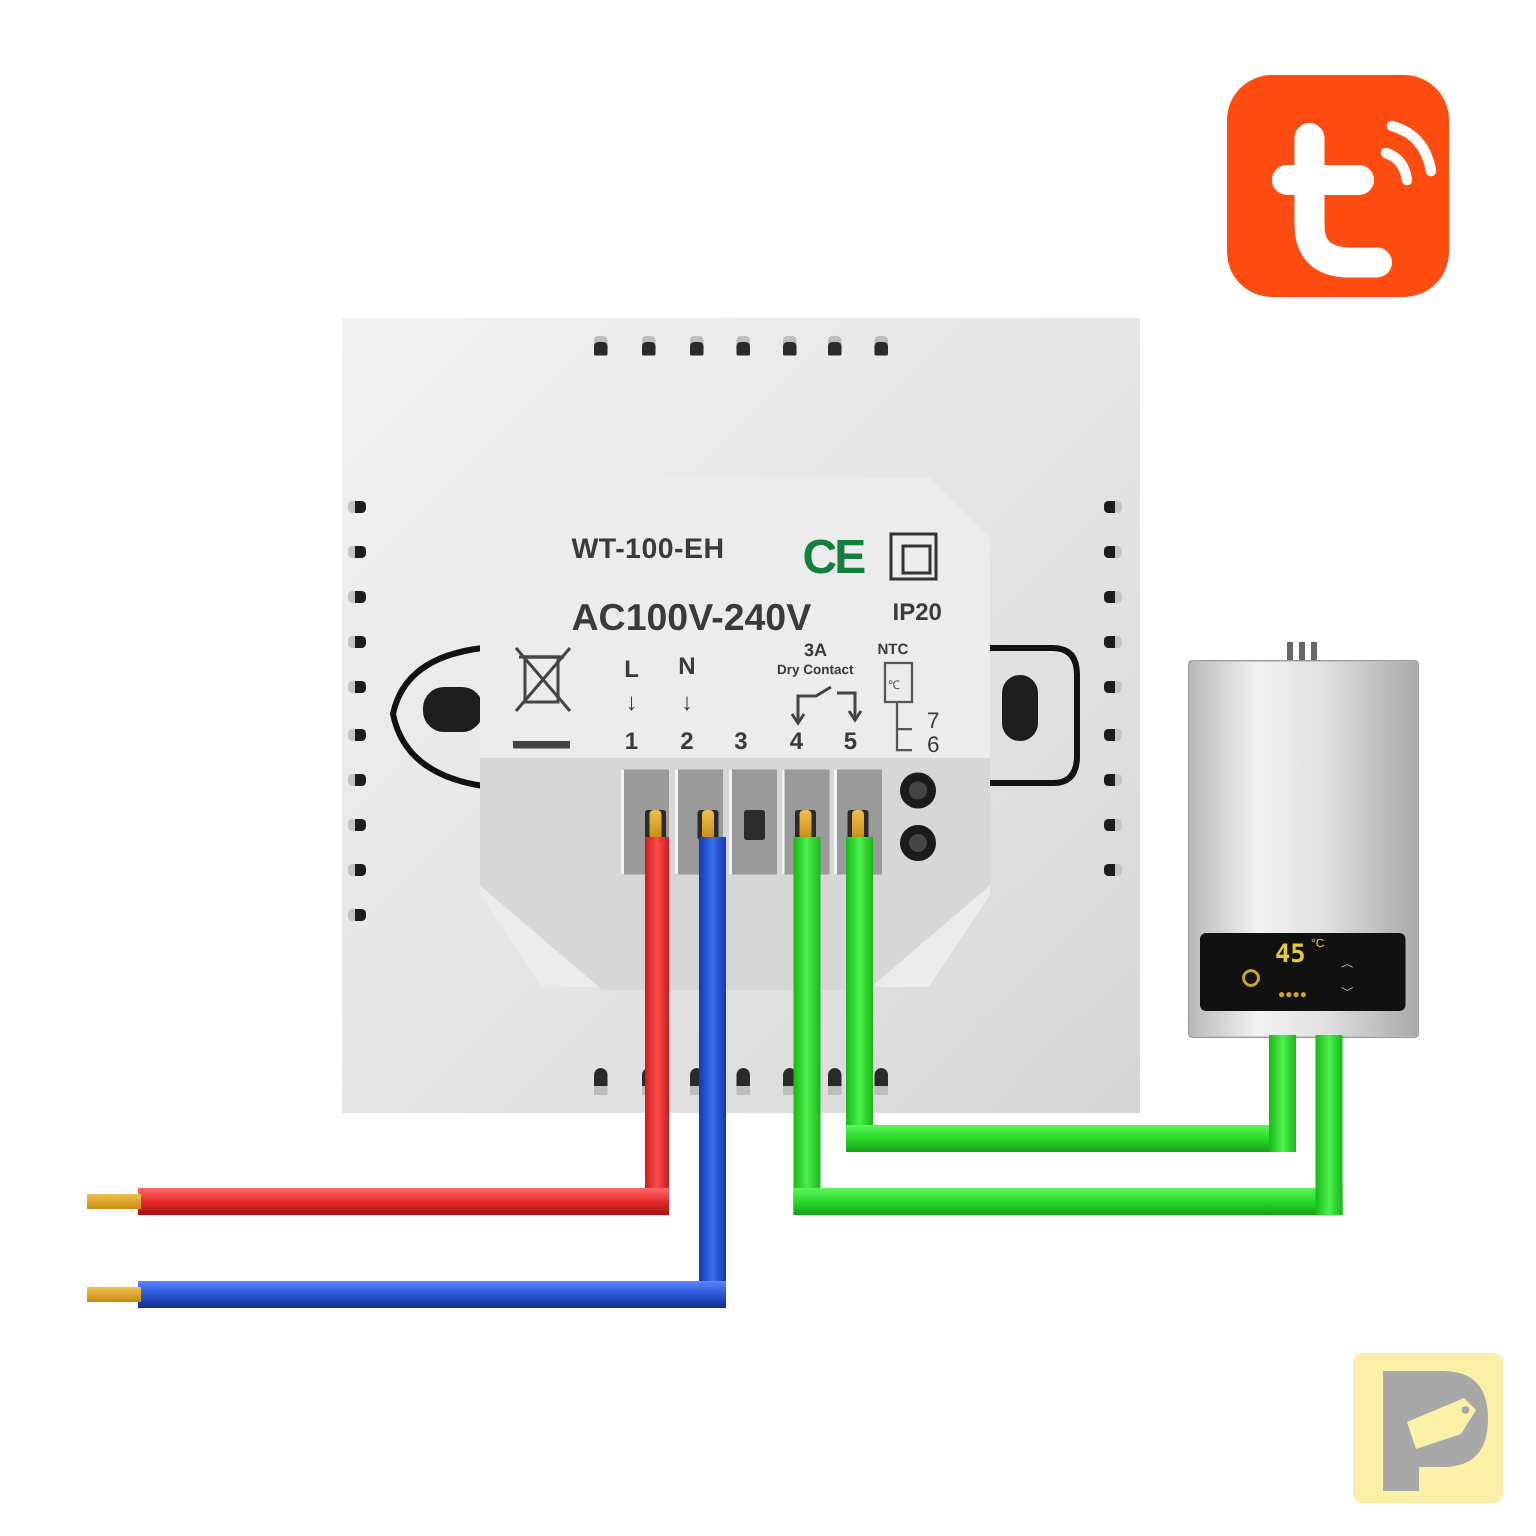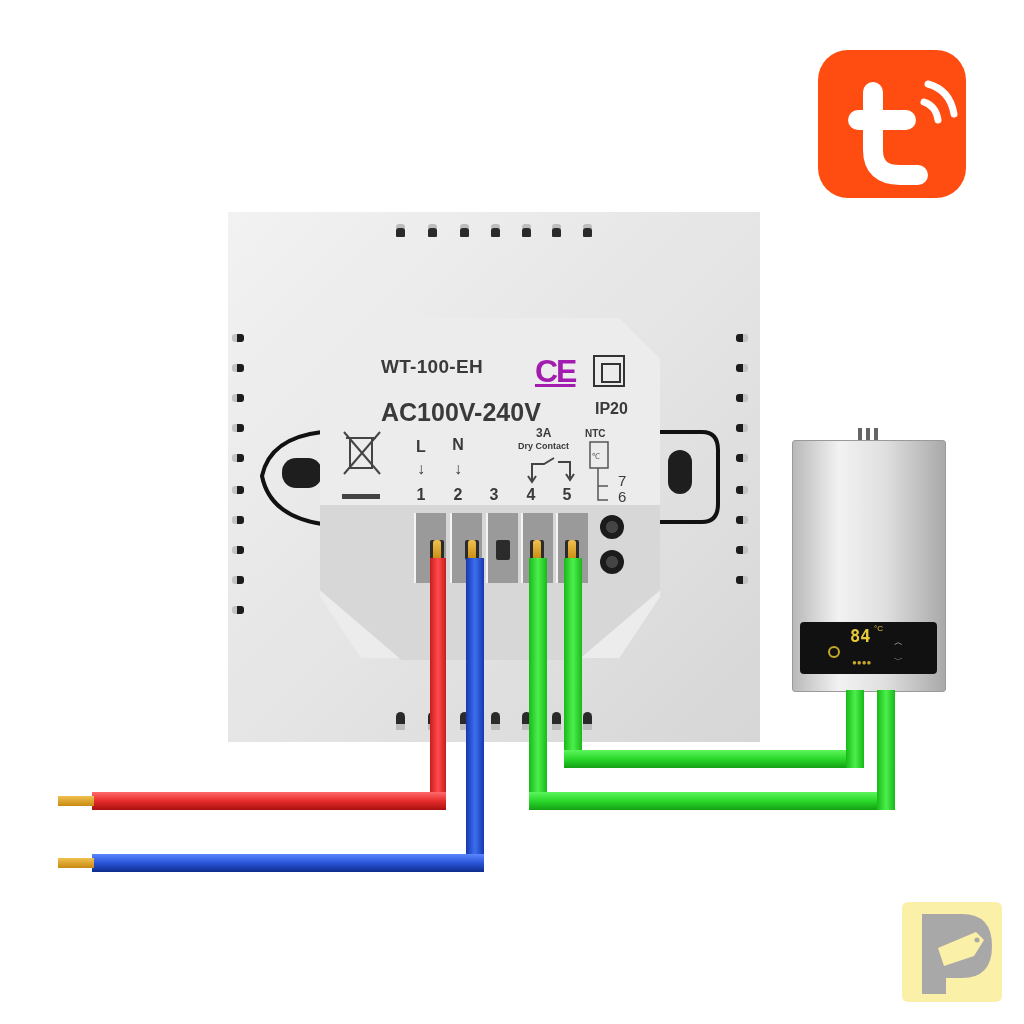--- a/index.html
+++ b/index.html
@@ -14,21 +14,21 @@
   .vent-side.r{background:linear-gradient(90deg,#1c1c1c 0 60%,#c4c4c4 60%);}
   .vent-bot{width:9px;height:12px;background:#2a2a2a;border-radius:5px 5px 0 0;box-shadow:0 6px 0 #bdbdbd;}
   
   .module{left:320px;top:318px;width:340px;height:340px;background:#ececec;
     clip-path:polygon(12% 0,88% 0,100% 12%,100% 82%,88% 100%,12% 100%,0 82%,0 12%);}
   .module-lower{left:320px;top:505px;width:340px;height:155px;background:#d7d7d7;
     clip-path:polygon(0 0,100% 0,100% 55%,76% 100%,24% 100%,0 55%);}
   .txt{color:#3a3a3a;}
   .model{left:381px;top:356px;font-size:19px;font-weight:bold;letter-spacing:.3px;}
   .voltage{left:381px;top:398px;font-size:25px;font-weight:bold;}
-  .ce{left:535px;top:353px;font-size:32px;font-weight:bold;color:#a21caf;letter-spacing:-2px;text-decoration:underline;}
+  .ce{left:535px;top:353px;font-size:32px;font-weight:bold;color:#15803d;letter-spacing:-2px;}
   .dbl{left:593px;top:355px;width:32px;height:32px;border:2px solid #333;box-sizing:border-box;}
   .dbl::after{content:"";position:absolute;left:6px;top:6px;width:16px;height:16px;border:2px solid #333;}
   .ip{left:595px;top:400px;font-size:16px;font-weight:bold;}
   .tlabel{font-size:16px;font-weight:bold;width:20px;text-align:center;}
   .arrow{font-size:16px;width:20px;text-align:center;}
   .small{font-size:9px;}
   .term{top:513px;width:30px;height:70px;background:#9a9a9a;border-left:2px solid #f4f4f4;}
   .hole{top:540px;width:14px;height:20px;background:#2b2b2b;border-radius:2px;}
   .screw{width:24px;height:24px;border-radius:50%;background:radial-gradient(circle,#444 0 35%,#1b1b1b 36%);}
   
@@ -171,21 +171,21 @@
 <div class="abs copper" style="left:433px;top:540px;width:8px;height:20px;border-radius:3px;"></div>
 <div class="abs copper" style="left:468px;top:540px;width:8px;height:20px;border-radius:3px;"></div>
 <div class="abs copper" style="left:533px;top:540px;width:8px;height:20px;border-radius:3px;"></div>
 <div class="abs copper" style="left:568px;top:540px;width:8px;height:20px;border-radius:3px;"></div>
 
 <div class="abs pipe-stub" style="left:858px"></div>
 <div class="abs pipe-stub" style="left:866px"></div>
 <div class="abs pipe-stub" style="left:874px"></div>
 <div class="abs heater"></div>
 <div class="abs display"></div>
-<div class="abs temp">84</div>
+<div class="abs temp">45</div>
 <div class="abs" style="left:874px;top:624px;color:#e8c93a;font-size:8px;">°C</div>
 <div class="abs" style="left:828px;top:646px;width:8px;height:8px;border:2px solid #c8a82a;border-radius:50%;"></div>
 <div class="abs" style="left:852px;top:658px;color:#c8a82a;font-size:8px;">●●●●</div>
 <div class="abs" style="left:894px;top:636px;color:#ccc;font-size:9px;">︿</div>
 <div class="abs" style="left:894px;top:654px;color:#ccc;font-size:9px;">﹀</div>
 
 <div class="wire red" style="left:430px;top:558px;width:16px;height:246px;"></div>
 <div class="wire red-h" style="left:92px;top:792px;width:354px;height:18px;"></div>
 <div class="wire copper" style="left:58px;top:796px;width:36px;height:10px;"></div>
 

